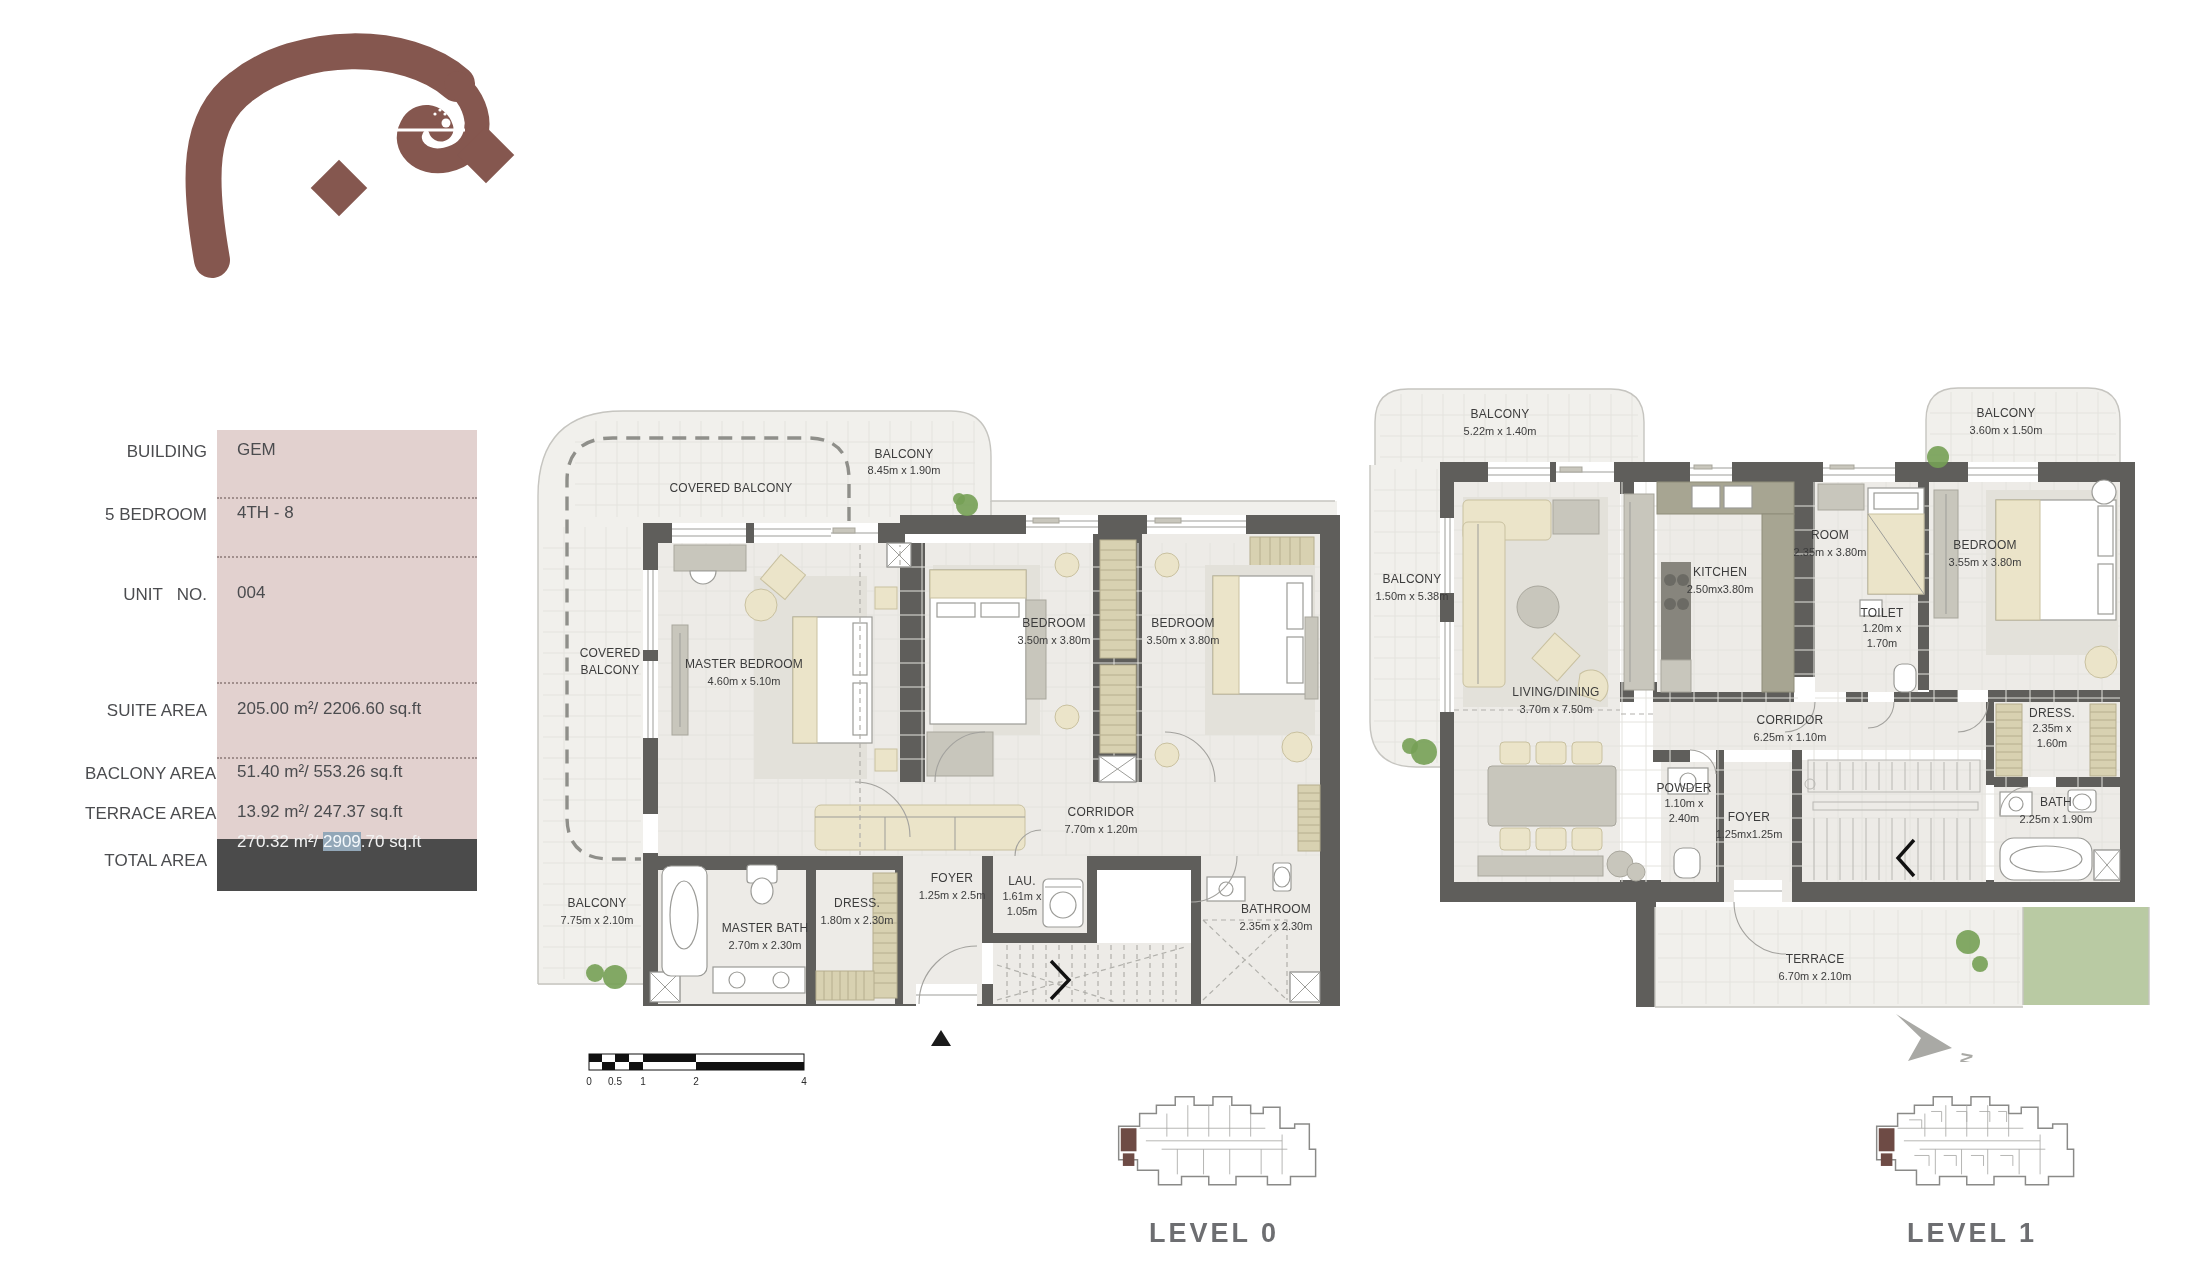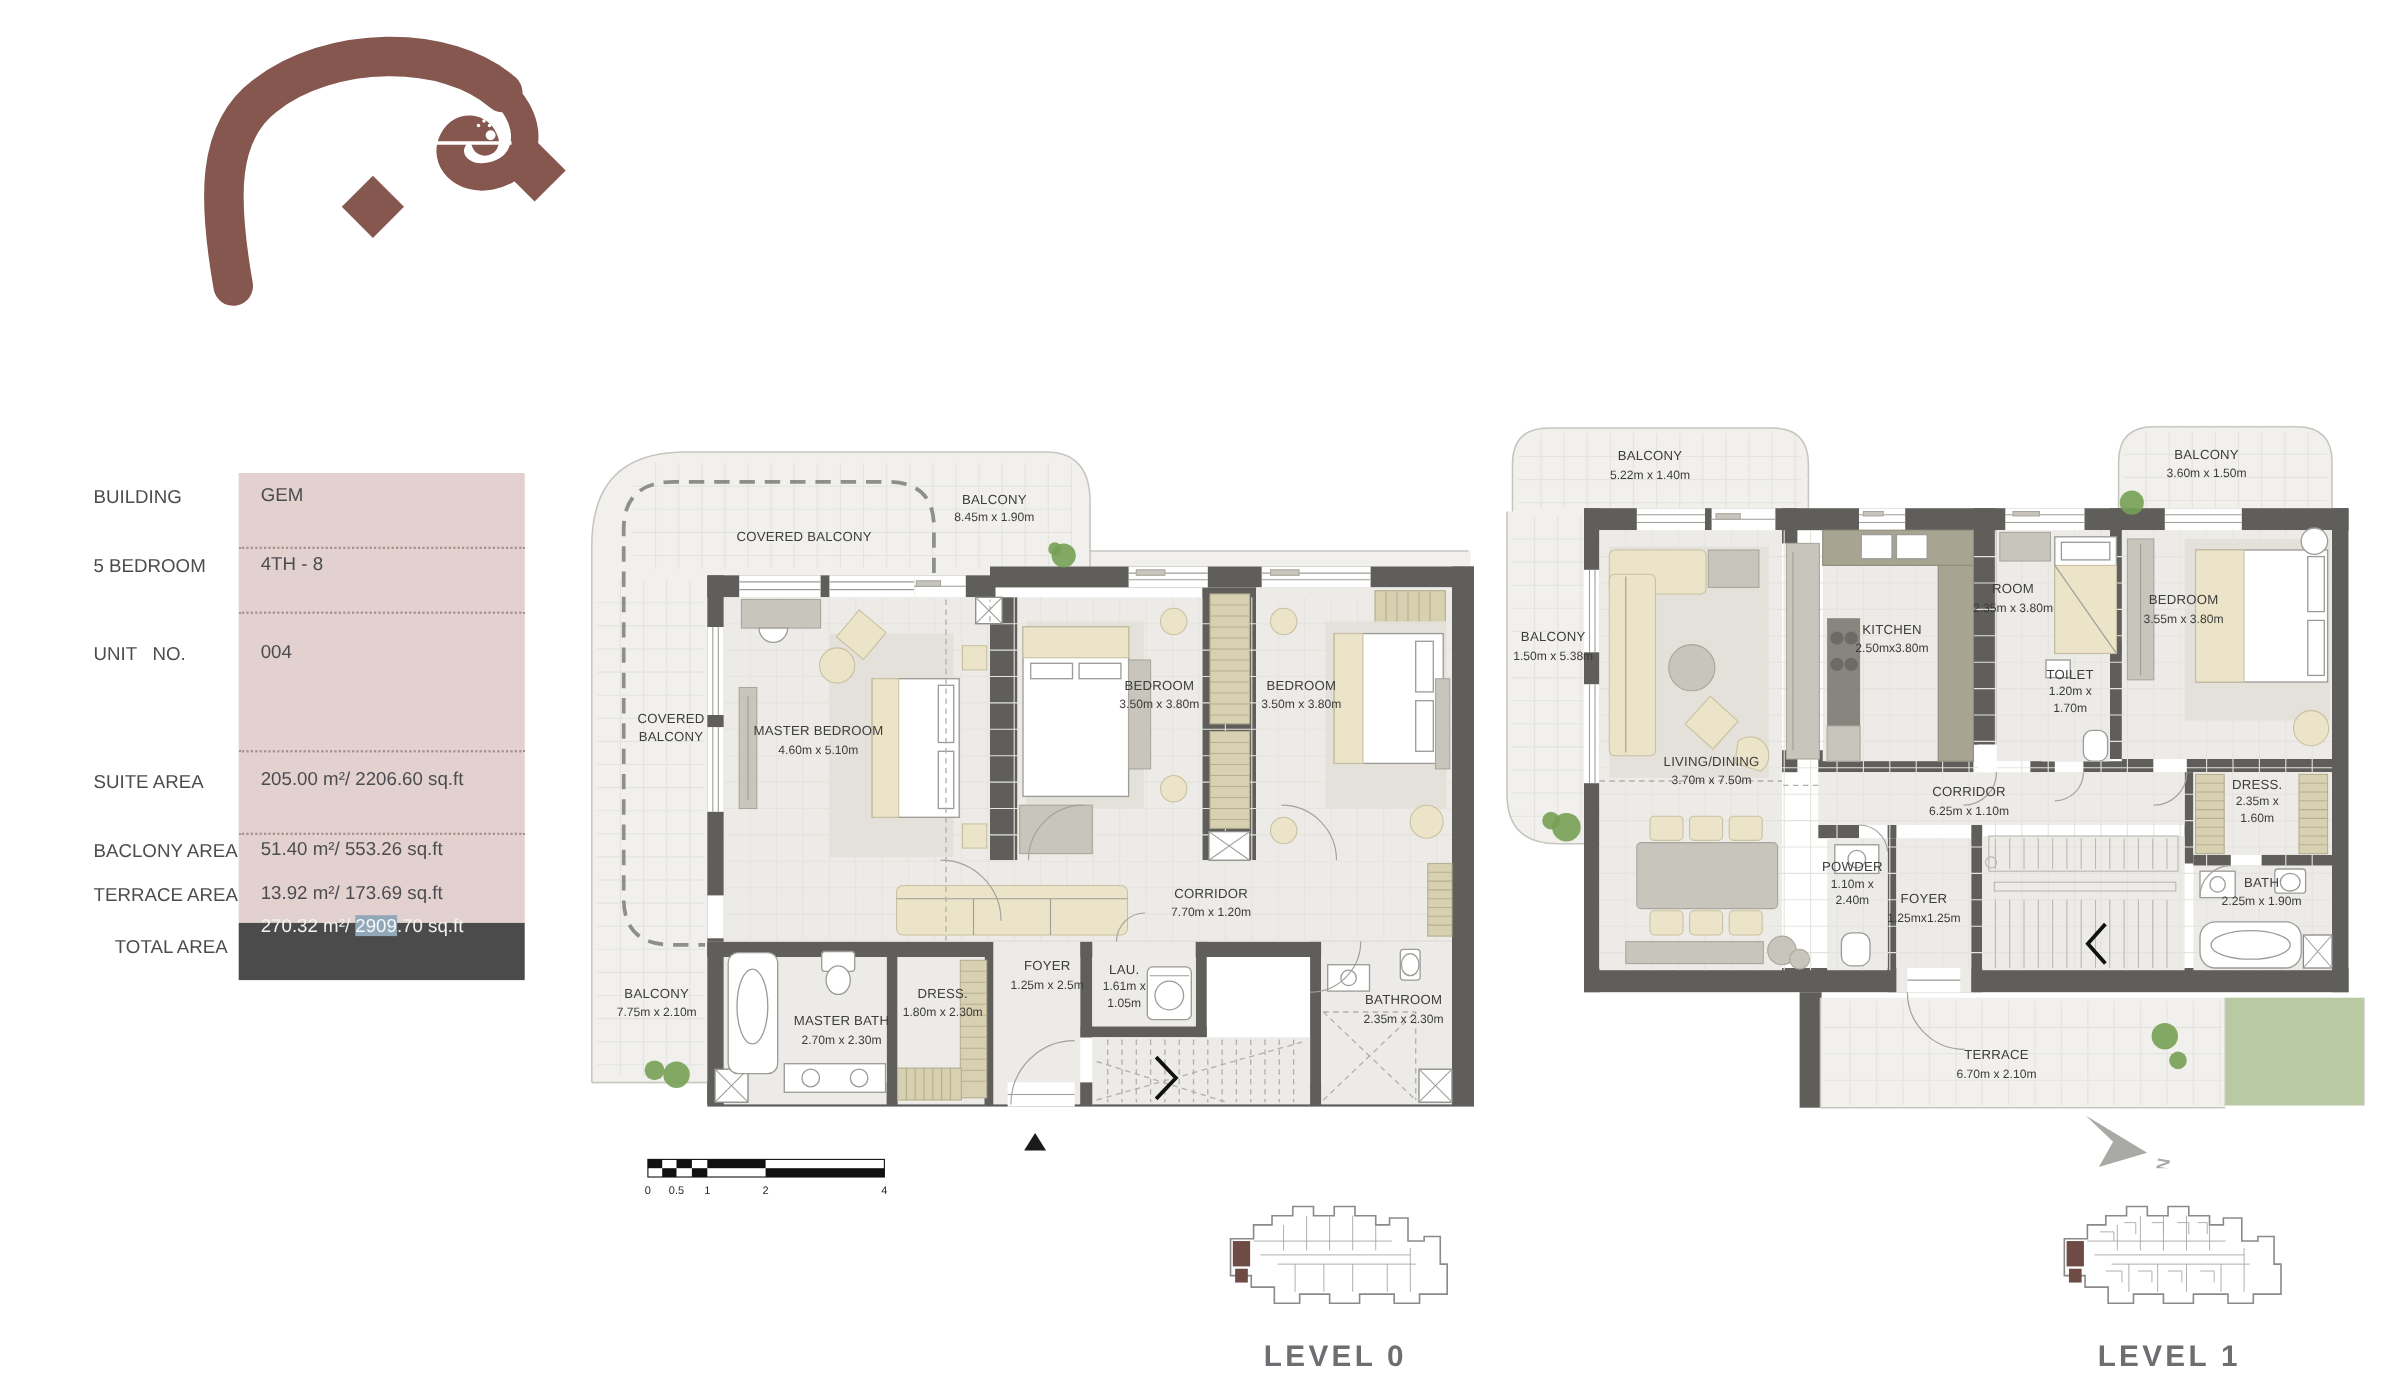--- a/index.html
+++ b/index.html
@@ -7,21 +7,21 @@
         font-family:"Liberation Sans",sans-serif;}
   .abs{position:absolute;}
   
   .title{position:absolute;left:133px;top:298px;width:480px;font-size:39px;font-weight:700;
          color:#56575a;letter-spacing:.5px;}
   
   .itable{position:absolute;left:85px;top:430px;width:400px;height:462px;font-size:17px;color:#4b4c4f;}
   .pinkcol{position:absolute;left:132px;top:0;width:260px;height:409px;background:#e2d1cf;}
   .darkrow{position:absolute;left:132px;top:409px;width:260px;height:52px;background:#4b4b4b;}
   .dotsep{position:absolute;left:132px;width:260px;height:0;border-top:2px dotted #a18f8d;}
-  .ilabel{position:absolute;left:0;width:122px;white-space:pre;}
+  .ilabel{position:absolute;left:0;width:122px;text-align:right;white-space:pre;}
   .ivalue{position:absolute;left:152px;white-space:pre;text-align:right;}
   .totvalue{position:absolute;left:152px;top:402px;color:#f2f2f2;white-space:pre;}
   .hl{background:#92a7b8;color:#f4f8fb;}
   .totlabel{position:absolute;left:0;top:421px;width:122px;text-align:right;color:#4b4c4f;}
   
   .lbl{font-family:"Liberation Sans",sans-serif;font-size:12px;fill:#3c3c3c;text-anchor:middle;letter-spacing:.2px;}
   .dim{font-family:"Liberation Sans",sans-serif;font-size:11px;fill:#3c3c3c;text-anchor:middle;}
   .sclbl{font-family:"Liberation Sans",sans-serif;font-size:10px;fill:#2c2c2c;text-anchor:middle;}
   .wall{fill:#5f5e5b;}
   .floor{fill:#edebe7;}
@@ -92,21 +92,21 @@
     <div class="ilabel" style="top:155px">UNIT   NO.</div>
     <div class="ivalue" style="top:153px">004</div>
 
     <div class="ilabel" style="top:271px">SUITE AREA</div>
     <div class="ivalue" style="top:269px">205.00 m²/ 2206.60 sq.ft</div>
 
     <div class="ilabel" style="top:334px">BACLONY AREA</div>
     <div class="ivalue" style="top:332px">51.40 m²/ 553.26 sq.ft</div>
 
     <div class="ilabel" style="top:374px">TERRACE AREA</div>
-    <div class="ivalue" style="top:372px">13.92 m²/ 173.69 sq.ft</div>
+    <div class="ivalue" style="top:372px">13.92 m²/ 247.37 sq.ft</div>
 
     <div class="totlabel">TOTAL AREA</div>
     <div class="totvalue"><span>270.32 m²/ </span><span class="hl">2909</span><span>.70 sq.ft</span></div>
   </div>
 
   <svg class="abs" style="left:515px;top:265px" width="850" height="830" viewBox="0 0 850 830">
 
     <path class="balc" d="M 23,720 L 23,231 Q 23,146 108,146 L 436,146 Q 476,146 476,192 L 476,258 L 128,258 L 128,720 Z"></path>
     <rect class="balc" x="476" y="236" width="346" height="16"></rect>
     <g class="grid">

